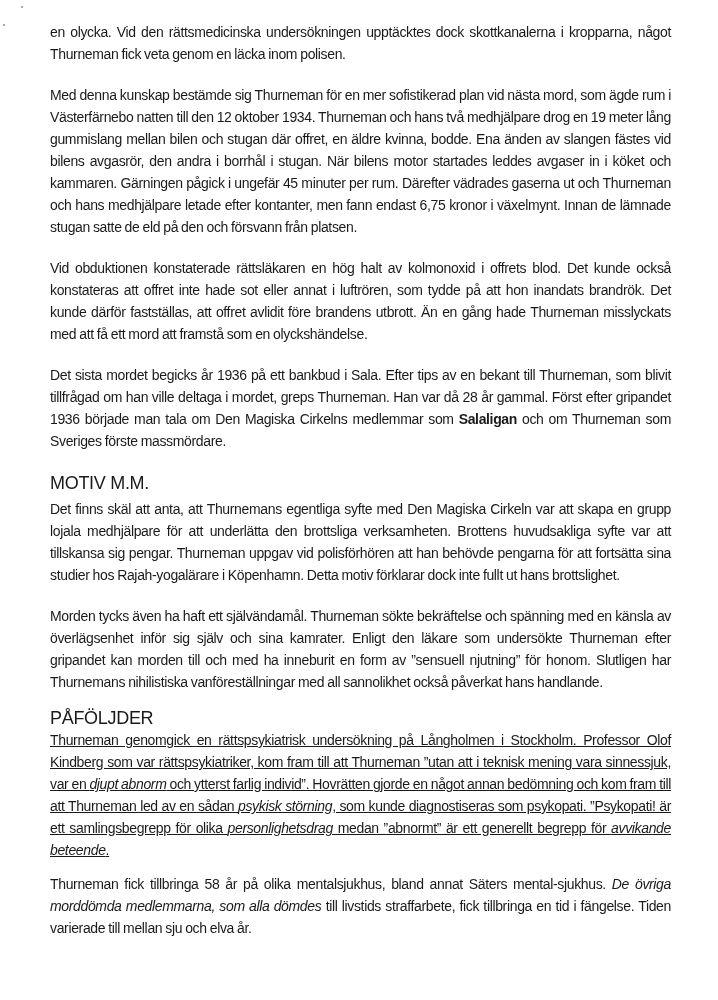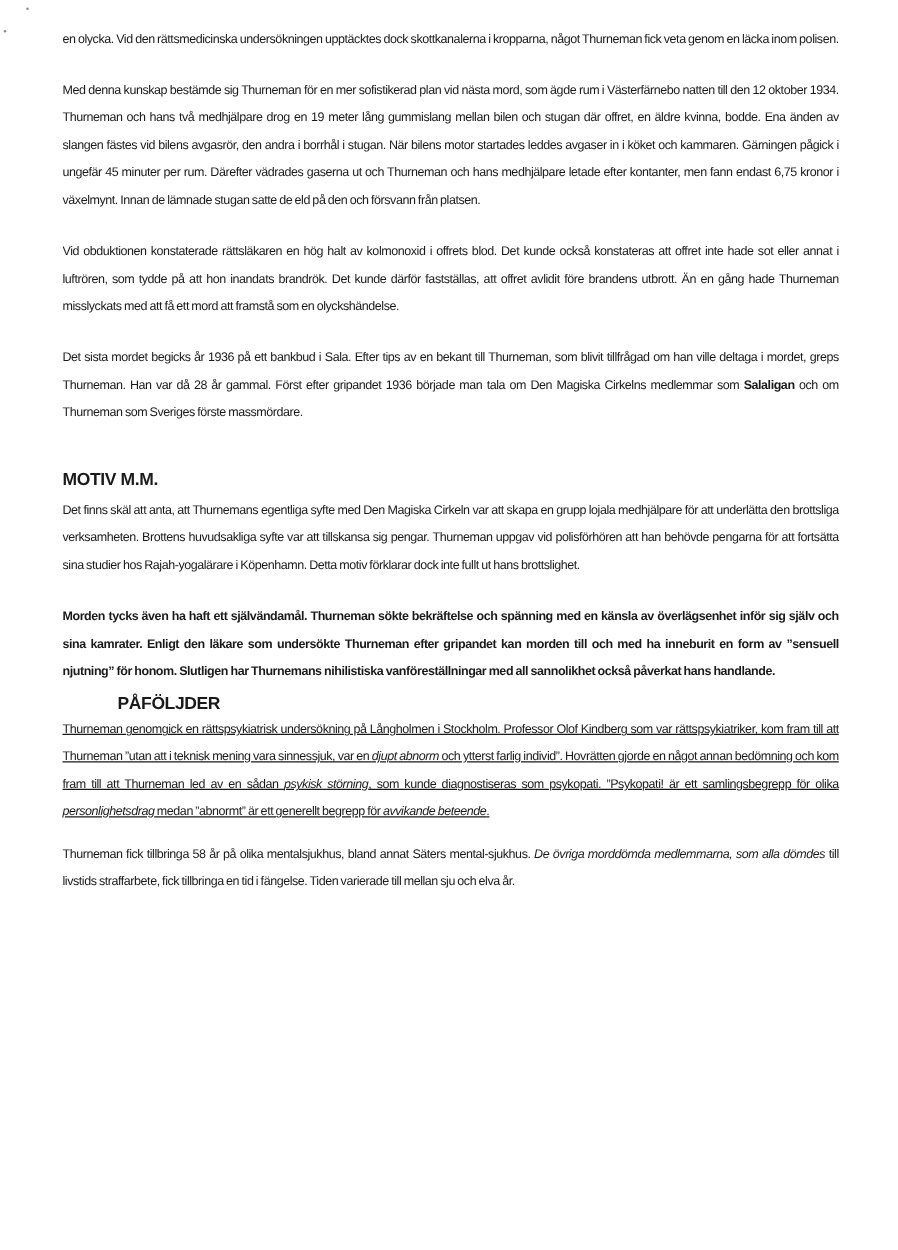--- a/index.html
+++ b/index.html
@@ -15,36 +15,36 @@
     font-family: "Liberation Sans", "DejaVu Sans", sans-serif;
     color: #1a1a1a;
   }
   .page {
     position: absolute;
     left: 50px;
     top: 21px;
     width: 621px;
   }
   .para {
-    font-size: 10px;
+    font-size: 14px;
     line-height: 22px;
     text-align: justify;
     margin: 0 0 19px 0;
     letter-spacing: -0.35px;
     word-spacing: -0.5px;
   }
   .para.tight { margin-bottom: 7px; text-decoration: underline; }
   .heading {
-    font-size: 14px;
+    font-size: 18px;
     line-height: 22px;
     margin: 0 0 4px 0;
     letter-spacing: -0.3px;
-    font-weight: bold;
+    font-weight: normal;
   }
-  .heading.pf { margin-bottom: 0; margin-left: 44px; }
+  .heading.pf { margin-bottom: 0; }
   .b { font-weight: bold; }
   .i { font-style: italic; }
   .speck {
     position: absolute;
     width: 2px; height: 2px;
     background: #888;
     border-radius: 1px;
   }
 </style>
 </head>
@@ -60,31 +60,31 @@
   </p>
 
   <p class="para">
     <span>Med denna kunskap bestämde sig Thurneman för en mer sofistikerad plan vid nästa mord, som ägde rum i Västerfärnebo natten till den 12 oktober 1934. Thurneman och hans två medhjälpare drog en 19 meter lång gummislang mellan bilen och stugan där offret, en äldre kvinna, bodde. Ena änden av slangen fästes vid bilens avgasrör, den andra i borrhål i stugan. När bilens motor startades leddes avgaser in i köket och kammaren. Gärningen pågick i ungefär 45 minuter per rum. Därefter vädrades gaserna ut och Thurneman och hans medhjälpare letade efter kontanter, men fann endast 6,75 kronor i växelmynt. Innan de lämnade stugan satte de eld på den och försvann från platsen.</span>
   </p>
 
   <p class="para">
     <span>Vid obduktionen konstaterade rättsläkaren en hög halt av kolmonoxid i offrets blod. Det kunde också konstateras att offret inte hade sot eller annat i luftrören, som tydde på att hon inandats brandrök. Det kunde därför fastställas, att offret avlidit före brandens utbrott. Än en gång hade Thurneman misslyckats med att få ett mord att framstå som en olyckshändelse.</span>
   </p>
 
-  <p class="para" style="margin-bottom:30px;">
+  <p class="para" style="margin-bottom:20px;">
     <span>Det sista mordet begicks år 1936 på ett bankbud i Sala. Efter tips av en bekant till Thurneman, som blivit tillfrågad om han ville deltaga i mordet, greps Thurneman. Han var då 28 år gammal. Först efter gripandet 1936 började man tala om Den Magiska Cirkelns medlemmar som </span><span class="b">Salaligan</span><span> och om Thurneman som Sveriges förste massmördare.</span>
   </p>
 
   <h2 class="heading">MOTIV M.M.</h2>
 
   <p class="para">
     <span>Det finns skäl att anta, att Thurnemans egentliga syfte med Den Magiska Cirkeln var att skapa en grupp lojala medhjälpare för att underlätta den brottsliga verksamheten. Brottens huvudsakliga syfte var att tillskansa sig pengar. Thurneman uppgav vid polisförhören att han behövde pengarna för att fortsätta sina studier hos Rajah-yogalärare i Köpenhamn. Detta motiv förklarar dock inte fullt ut hans brottslighet.</span>
   </p>
 
-  <p class="para" style="margin-bottom:2px;font-weight:bold;">
+  <p class="para" style="margin-bottom:14px;">
     <span>Morden tycks även ha haft ett självändamål. Thurneman sökte bekräftelse och spänning med en känsla av överlägsenhet inför sig själv och sina kamrater. Enligt den läkare som undersökte Thurneman efter gripandet kan morden till och med ha inneburit en form av ”sensuell njutning” för honom. Slutligen har Thurnemans nihilistiska vanföreställningar med all sannolikhet också påverkat hans handlande.</span>
   </p>
 
   <h2 class="heading pf">PÅFÖLJDER</h2>
 
   <p class="para tight" style="margin-bottom:12px;">
     <span>Thurneman genomgick en rättspsykiatrisk undersökning på Långholmen i Stockholm. Professor Olof Kindberg som var rättspsykiatriker, kom fram till att Thurneman ”utan att i teknisk mening vara sinnessjuk, var en </span><span class="i">djupt abnorm</span><span> och ytterst farlig individ”. Hovrätten gjorde en något annan bedömning och kom fram till att Thurneman led av en sådan </span><span class="i">psykisk störning</span><span>, som kunde diagnostiseras som psykopati. ”Psykopati! är ett samlingsbegrepp för olika </span><span class="i">personlighetsdrag</span><span> medan ”abnormt” är ett generellt begrepp för </span><span class="i">avvikande beteende</span><span>.</span>
   </p>
 
   <p class="para">

